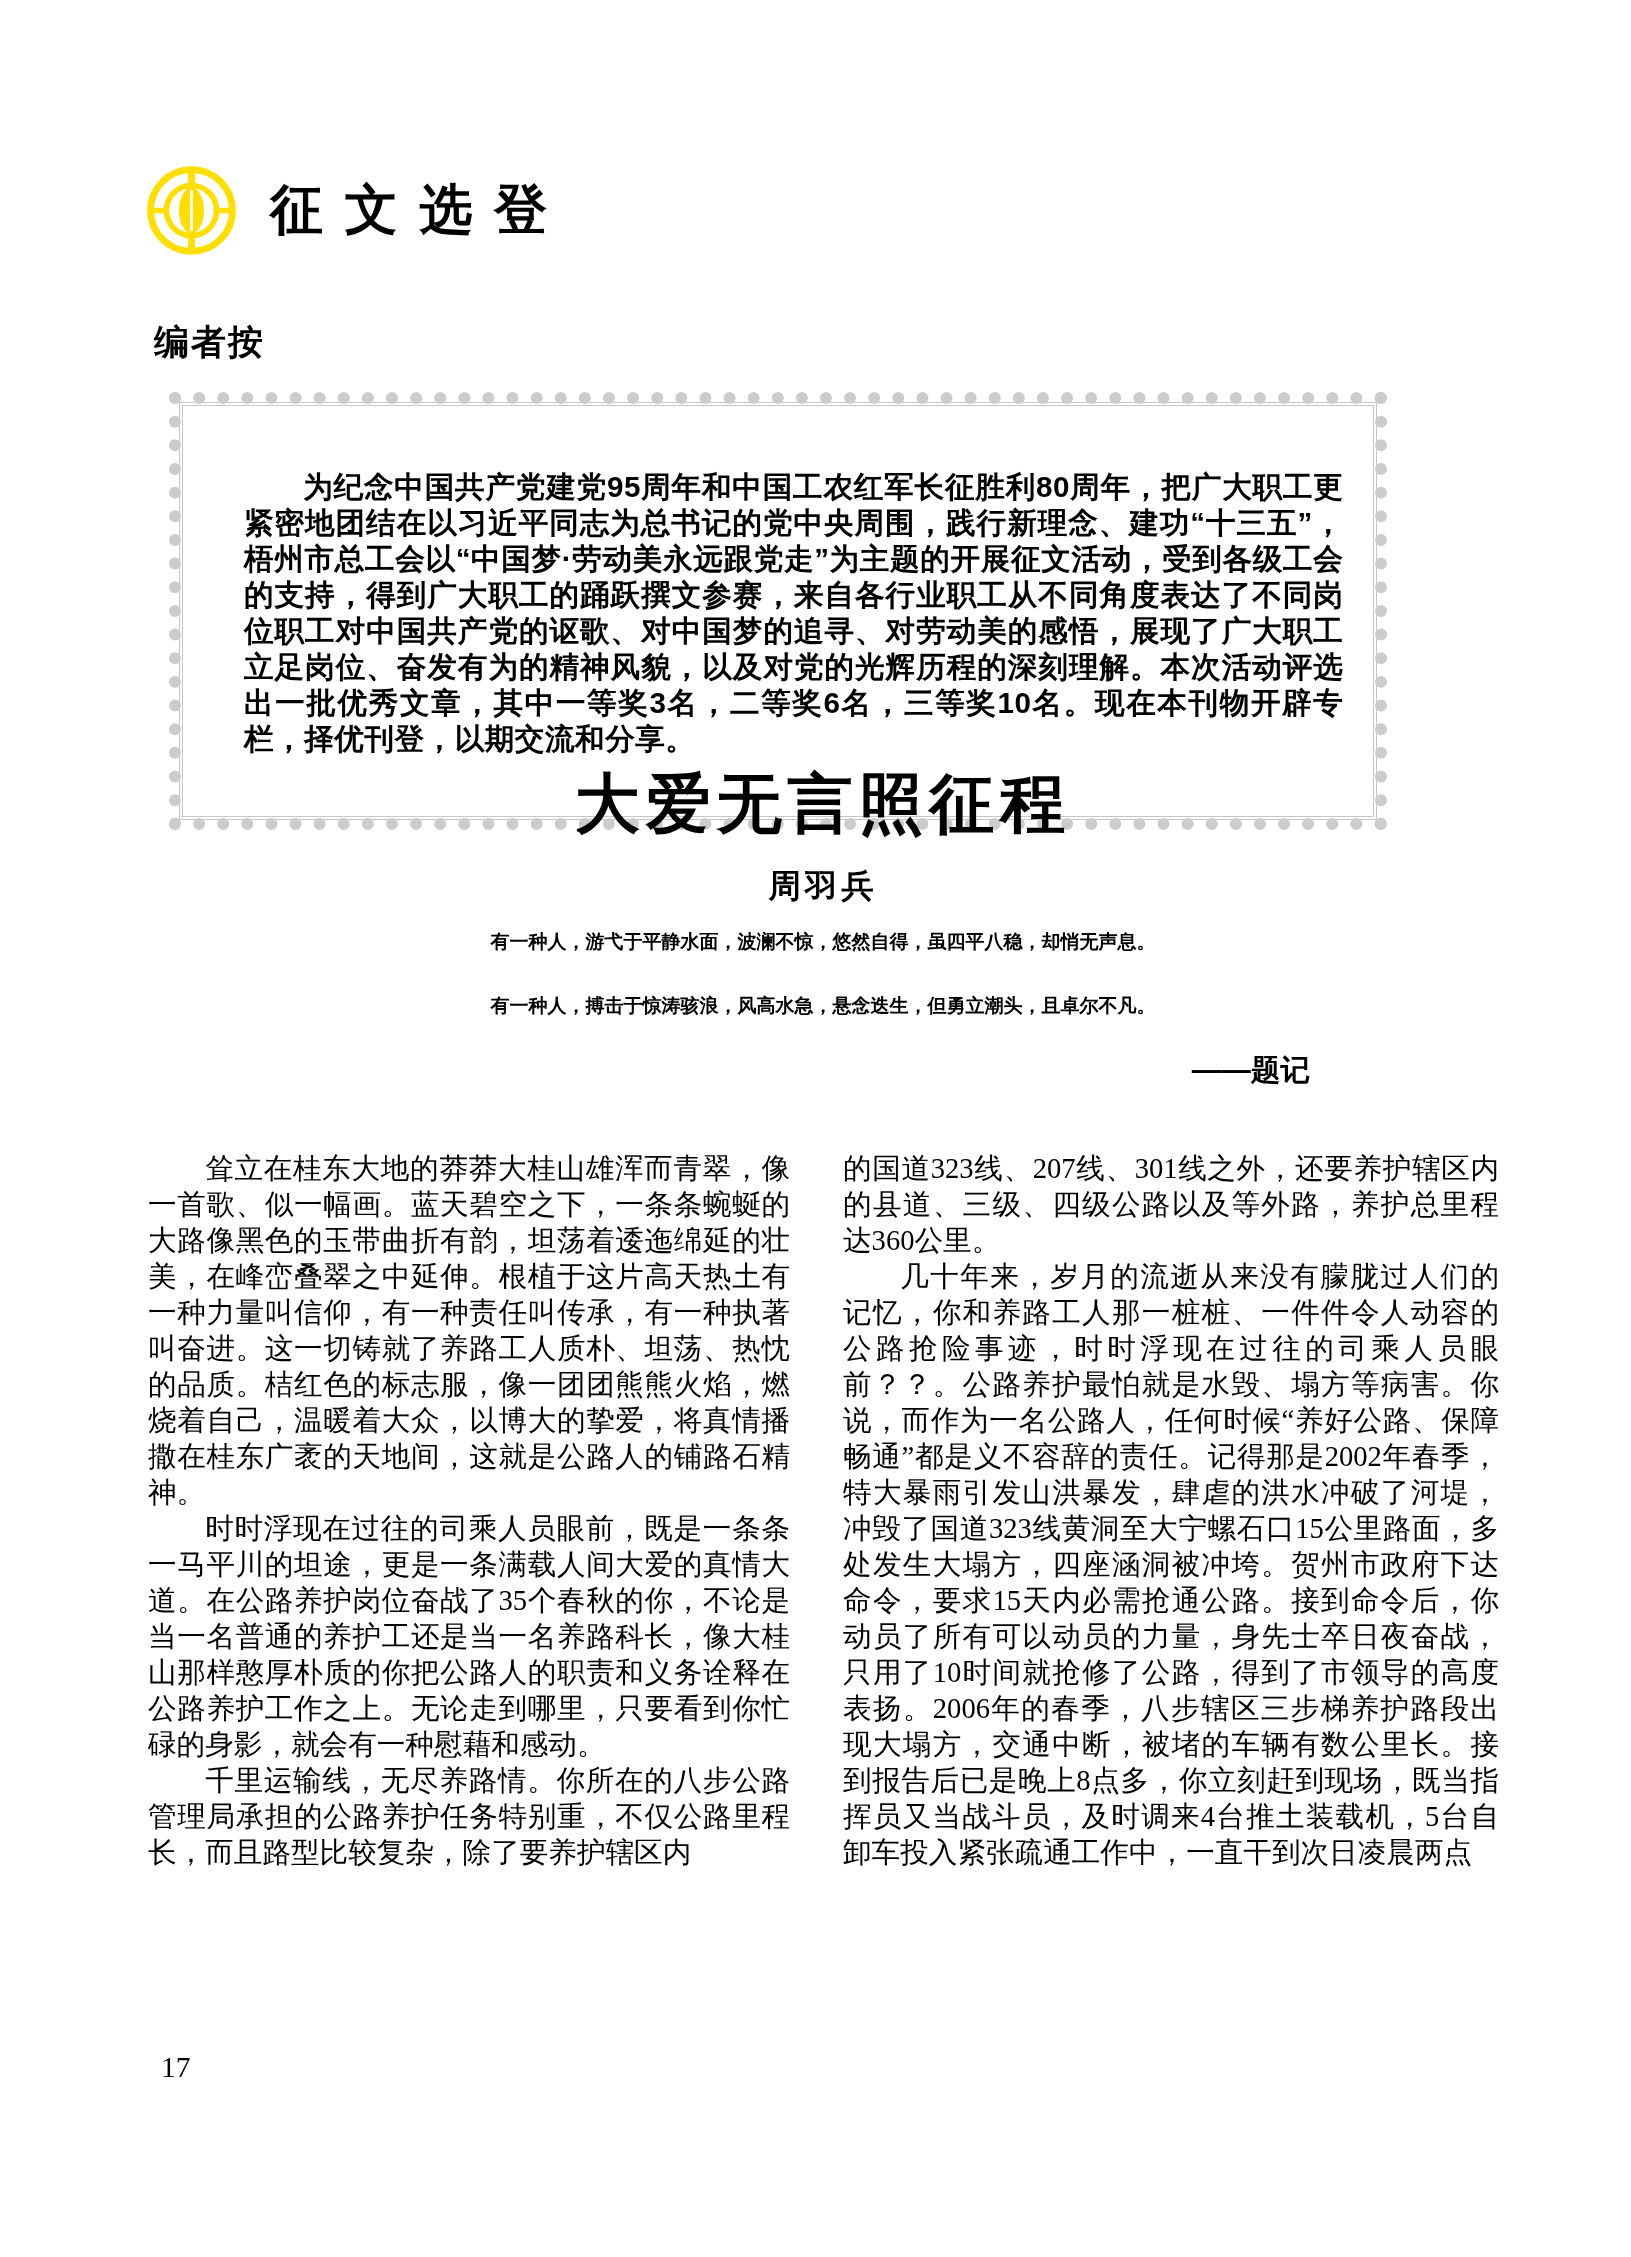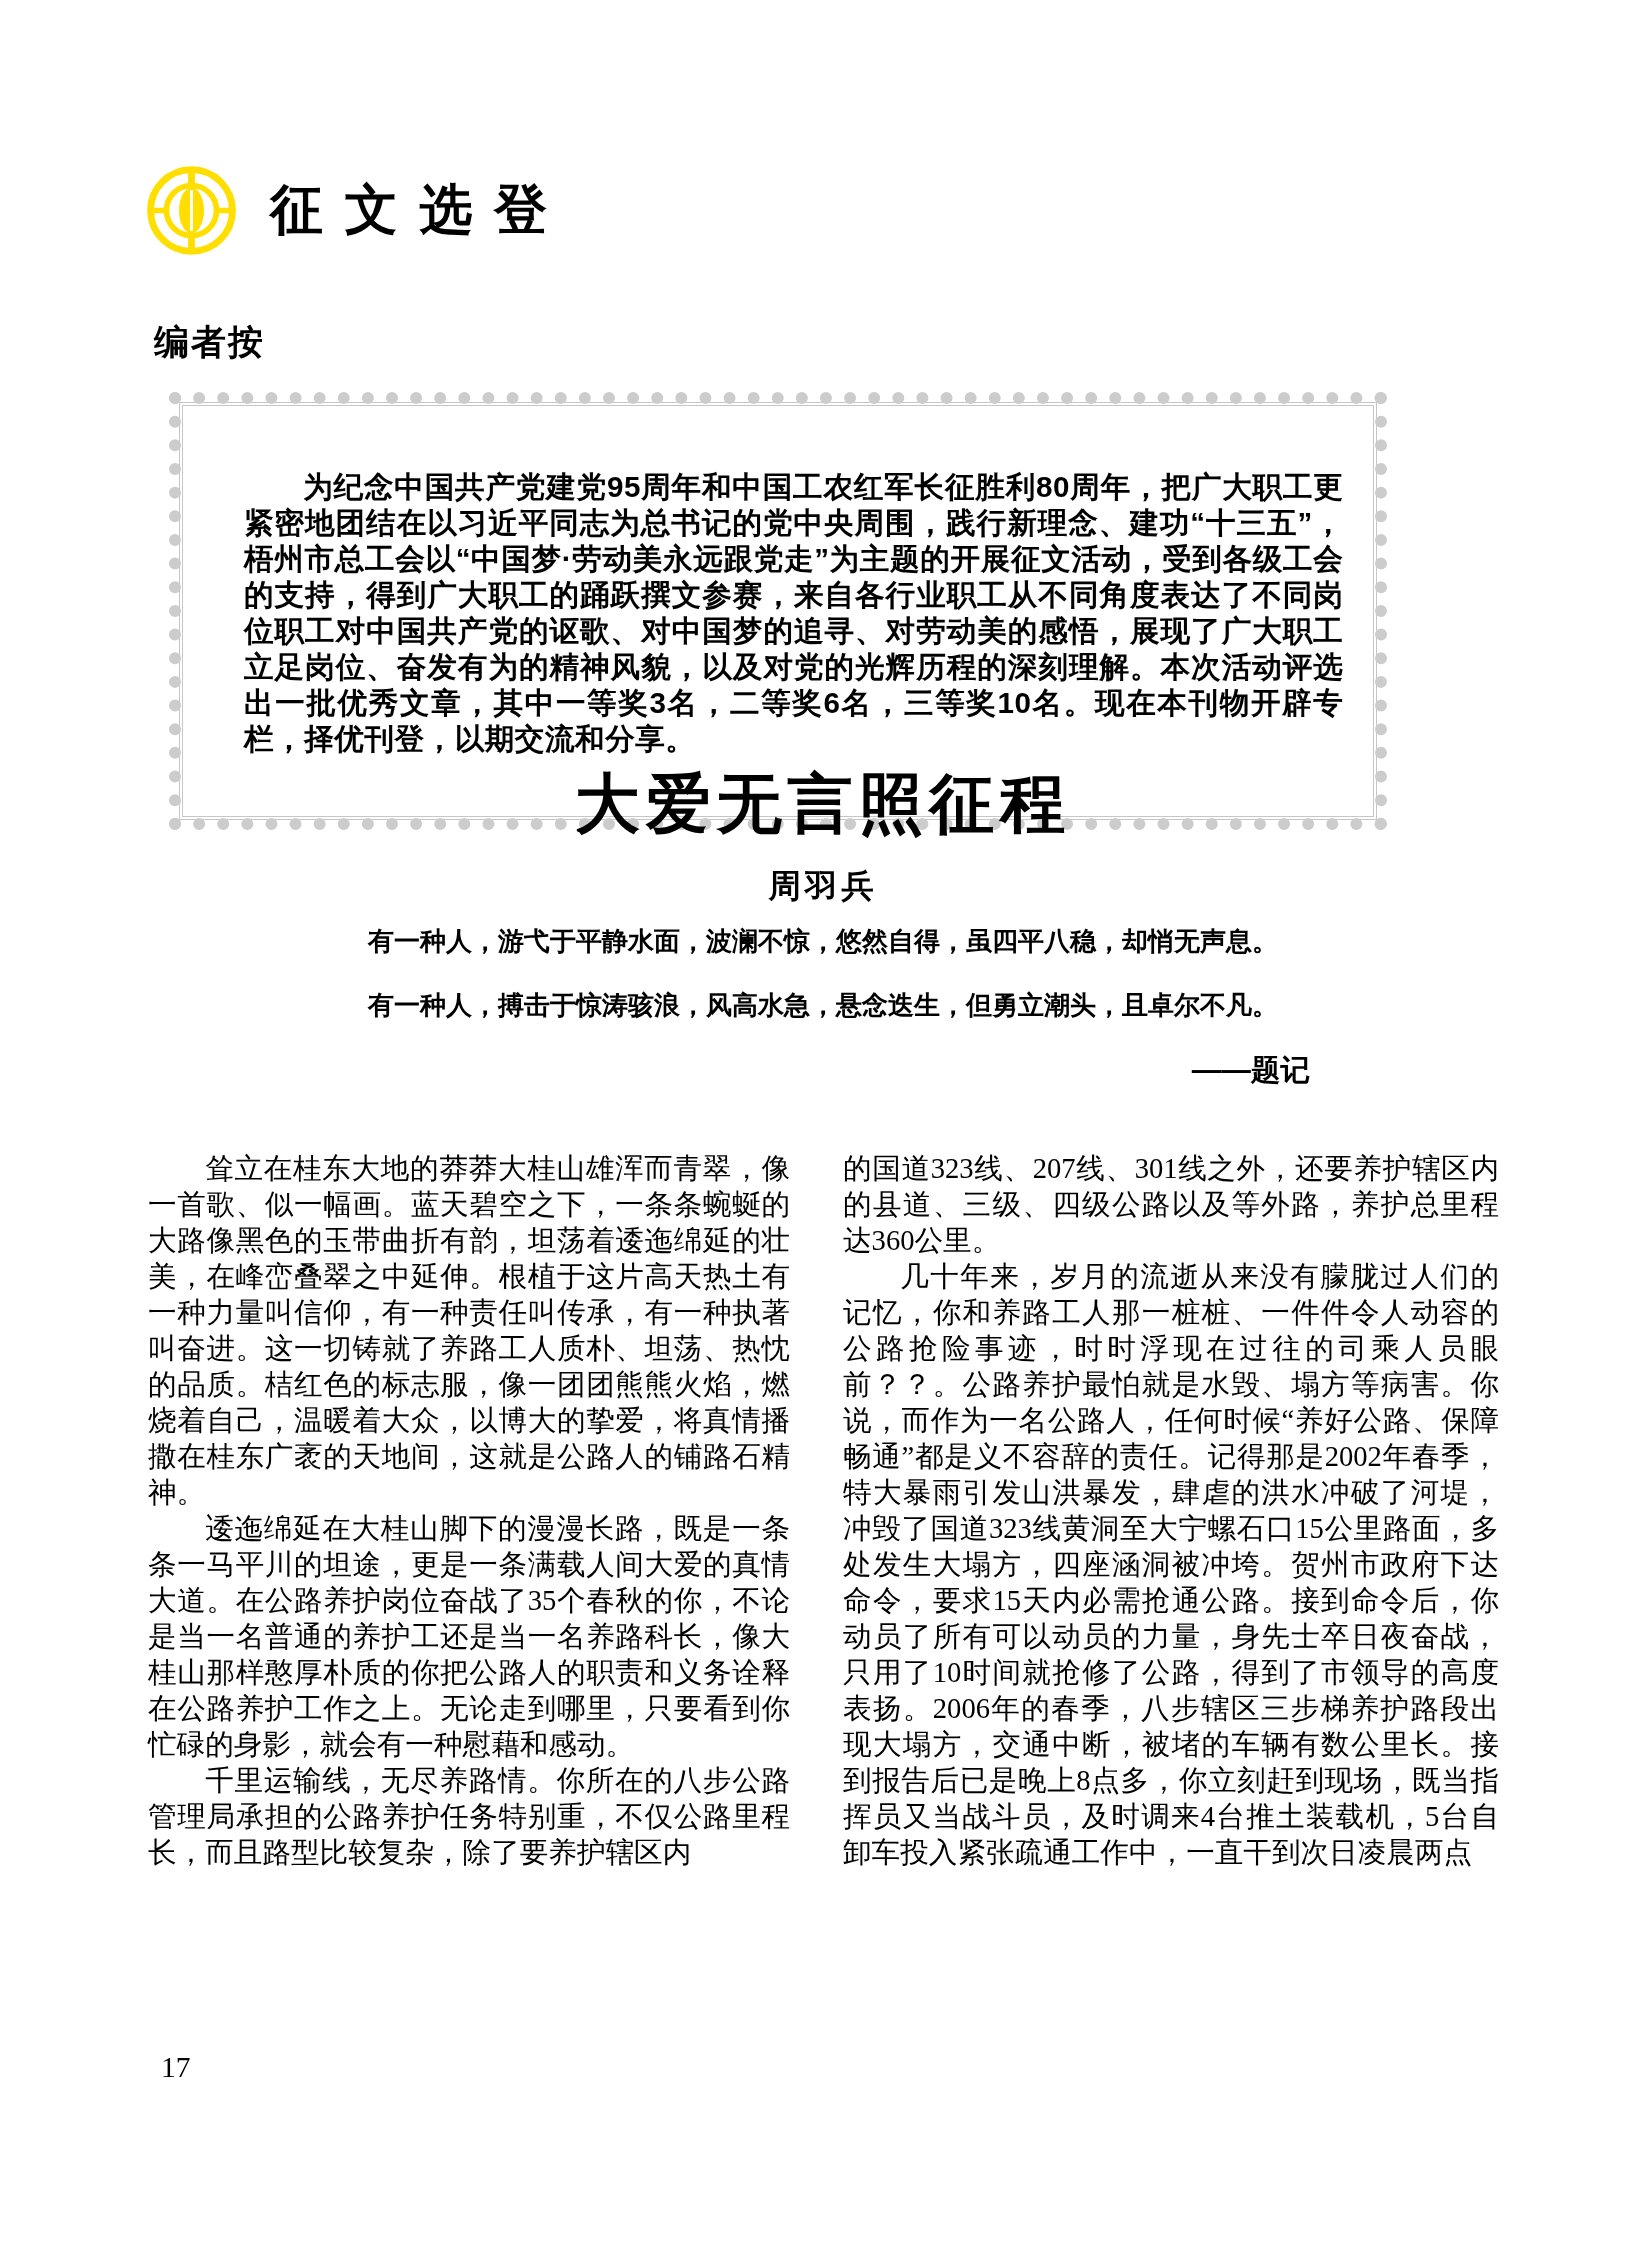--- a/index.html
+++ b/index.html
@@ -59,21 +59,21 @@
     text-align:center;
     font-family:"Liberation Serif", serif;
     font-weight:bold;font-size:32.5px;letter-spacing:3.9px;
   }
 
   
   .epigraph{
     position:absolute;left:148px;top:924px;width:1350px;
     text-align:center;
     font-family:"Liberation Sans", sans-serif;
-    font-weight:bold;font-size:26px;
+    font-weight:bold;font-size:19px;
   }
   .epigraph .q{line-height:35px;}
   .epigraph .q + .q{margin-top:28.6px;}
   .epigraph-attribution{
     position:absolute;left:148px;top:1050px;width:1162px;
     text-align:right;
     font-family:"Liberation Sans", sans-serif;
     font-weight:bold;font-size:29.6px;
   }
 
@@ -125,21 +125,21 @@
   <div class="article-author">周羽兵</div>
 
   <div class="epigraph">
     <div class="q">有一种人，游弋于平静水面，波澜不惊，悠然自得，虽四平八稳，却悄无声息。</div>
     <div class="q">有一种人，搏击于惊涛骇浪，风高水急，悬念迭生，但勇立潮头，且卓尔不凡。</div>
   </div>
   <div class="epigraph-attribution">——题记</div>
 
   <div class="col col-left">
     <p>耸立在桂东大地的莽莽大桂山雄浑而青翠，像一首歌、似一幅画。蓝天碧空之下，一条条蜿蜒的大路像黑色的玉带曲折有韵，坦荡着逶迤绵延的壮美，在峰峦叠翠之中延伸。根植于这片高天热土有一种力量叫信仰，有一种责任叫传承，有一种执著叫奋进。这一切铸就了养路工人质朴、坦荡、热忱的品质。桔红色的标志服，像一团团熊熊火焰，燃烧着自己，温暖着大众，以博大的挚爱，将真情播撒在桂东广袤的天地间，这就是公路人的铺路石精神。</p>
-    <p>逶迤绵延在大桂山脚下的漫漫长路，既是一条条一马平川的坦途，更是一条满载人间大爱的真情大道。在公路养护岗位奋战了35个春秋的你，不论是当一名普通的养护工还是当一名养路科长，像大桂山那样憨厚朴质的你把公路人的职责和义务诠释在公路养护工作之上。无论走到哪里，只要看到你忙碌的身影，就会有一种慰藉和感动。</p>
+    <p>时时浮现在过往的司乘人员眼前，既是一条条一马平川的坦途，更是一条满载人间大爱的真情大道。在公路养护岗位奋战了35个春秋的你，不论是当一名普通的养护工还是当一名养路科长，像大桂山那样憨厚朴质的你把公路人的职责和义务诠释在公路养护工作之上。无论走到哪里，只要看到你忙碌的身影，就会有一种慰藉和感动。</p>
     <p>千里运输线，无尽养路情。你所在的八步公路管理局承担的公路养护任务特别重，不仅公路里程长，而且路型比较复杂，除了要养护辖区内</p>
   </div>
 
   <div class="col col-right">
     <p class="no-indent">的国道323线、207线、301线之外，还要养护辖区内的县道、三级、四级公路以及等外路，养护总里程达360公里。</p>
     <p>几十年来，岁月的流逝从来没有朦胧过人们的记忆，你和养路工人那一桩桩、一件件令人动容的公路抢险事迹，时时浮现在过往的司乘人员眼前？？。公路养护最怕就是水毁、塌方等病害。你说，而作为一名公路人，任何时候“养好公路、保障畅通”都是义不容辞的责任。记得那是2002年春季，特大暴雨引发山洪暴发，肆虐的洪水冲破了河堤，冲毁了国道323线黄洞至大宁螺石口15公里路面，多处发生大塌方，四座涵洞被冲垮。贺州市政府下达命令，要求15天内必需抢通公路。接到命令后，你动员了所有可以动员的力量，身先士卒日夜奋战，只用了10时间就抢修了公路，得到了市领导的高度表扬。2006年的春季，八步辖区三步梯养护路段出现大塌方，交通中断，被堵的车辆有数公里长。接到报告后已是晚上8点多，你立刻赶到现场，既当指挥员又当战斗员，及时调来4台推土装载机，5台自卸车投入紧张疏通工作中，一直干到次日凌晨两点</p>
   </div>
 
   <div class="page-number">17</div>
 

